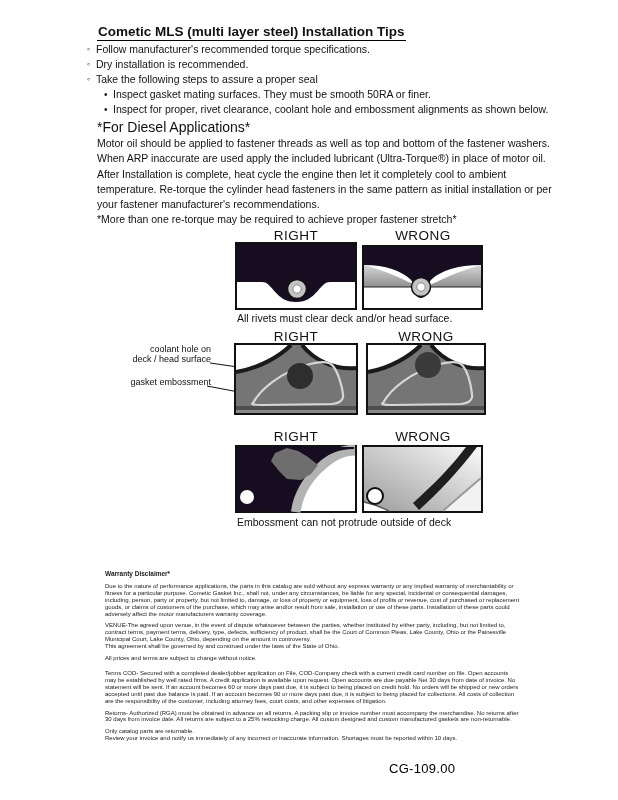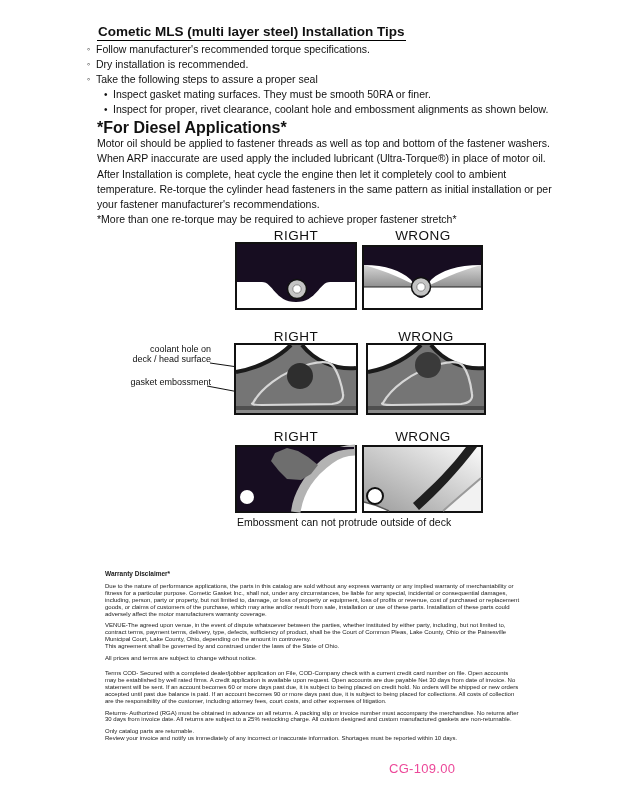--- a/index.html
+++ b/index.html
@@ -5,30 +5,30 @@
   html,body{margin:0;padding:0;background:#fff;}
   #page{position:relative;width:618px;height:800px;background:#ffffff;overflow:hidden;
         font-family:"Liberation Sans", sans-serif;color:#111;border-radius:23px;}
   .abs{position:absolute;}
   .title{font-weight:bold;font-size:13.5px;border-bottom:1.5px solid #000;padding:0 1px 1px 1px;display:inline-block;}
   .bullets{font-size:10.5px;line-height:15px;}
   .brow{display:flex;}
   .bmark{width:9px;flex:0 0 9px;font-size:9px;line-height:15px;}
   .sub .bmark{font-size:10px;}
   .sub{margin-left:17px;}
-  .h2{font-weight:bold;font-size:16px;}
+  .h2{font-weight:normal;font-size:14px;}
   .body{font-size:10.5px;line-height:15px;width:462px;}
   .dlabel{font-size:13.5px;letter-spacing:.5px;text-align:center;}
   .cap{font-size:10.5px;}
   .ann{font-size:9px;line-height:10px;text-align:right;width:101px;}
   .fine{width:416px;font-size:6px;line-height:6.9px;color:#1a1a1a;}
   .fine p{margin:0 0 5px 0;}
   .fine .nm{margin:0;}
   .fph{font-size:6.5px;font-weight:bold;margin:0 0 7px 0;}
-  .footer{font-size:13px;color:#ec4899;letter-spacing:.3px;}
+  .footer{font-size:13px;color:#000000;letter-spacing:.3px;}
   svg{display:block;}
 </style>
 </head>
 <body>
 
 <div id="page">
 
   <div class="abs" style="left:97px;top:22px;">
     <span class="title">Cometic MLS (multi layer steel) Installation Tips</span>
   </div>
@@ -82,20 +82,21 @@
       </defs>
       <rect x="128" y="5" width="119" height="63" fill="#ffffff" stroke="#111" stroke-width="2"></rect>
       <path d="M129,24 C152,30 172,40 184,46 L129,46 Z" fill="url(#gw)"></path>
       <path d="M246,24 C223,30 203,40 191,46 L246,46 Z" fill="url(#gw)"></path>
       <line x1="129" y1="46" x2="246" y2="46" stroke="#222" stroke-width="1"></line>
       <path d="M129,6 H246 V24 C222,24 206,30 197,38 C191,43 193,57 186,57 C179,57 181,43 175,38 C166,30 151,24 129,24 Z" fill="#170d21"></path>
       <circle cx="186" cy="46" r="9.5" fill="#c4c4c4" stroke="#111" stroke-width="1.5"></circle>
       <circle cx="186" cy="46" r="4.2" fill="#ffffff" stroke="#8a8a8a" stroke-width="1"></circle>
     </g>
   </svg>
+  <div class="abs cap" style="left:237px;top:312px;">All rivets must clear deck and/or head surface.</div>
 
   <div class="abs dlabel" style="left:235px;top:329px;width:122px;">RIGHT</div>
   <div class="abs dlabel" style="left:365px;top:329px;width:122px;">WRONG</div>
   <div class="abs ann" style="left:110px;top:344px;">
     <div>coolant hole on</div>
     <div>deck / head surface</div>
   </div>
   <div class="abs ann" style="left:110px;top:377px;">gasket embossment</div>
 
   <svg class="abs" style="left:110px;top:342px;" width="377" height="74" viewBox="0 0 377 74">

